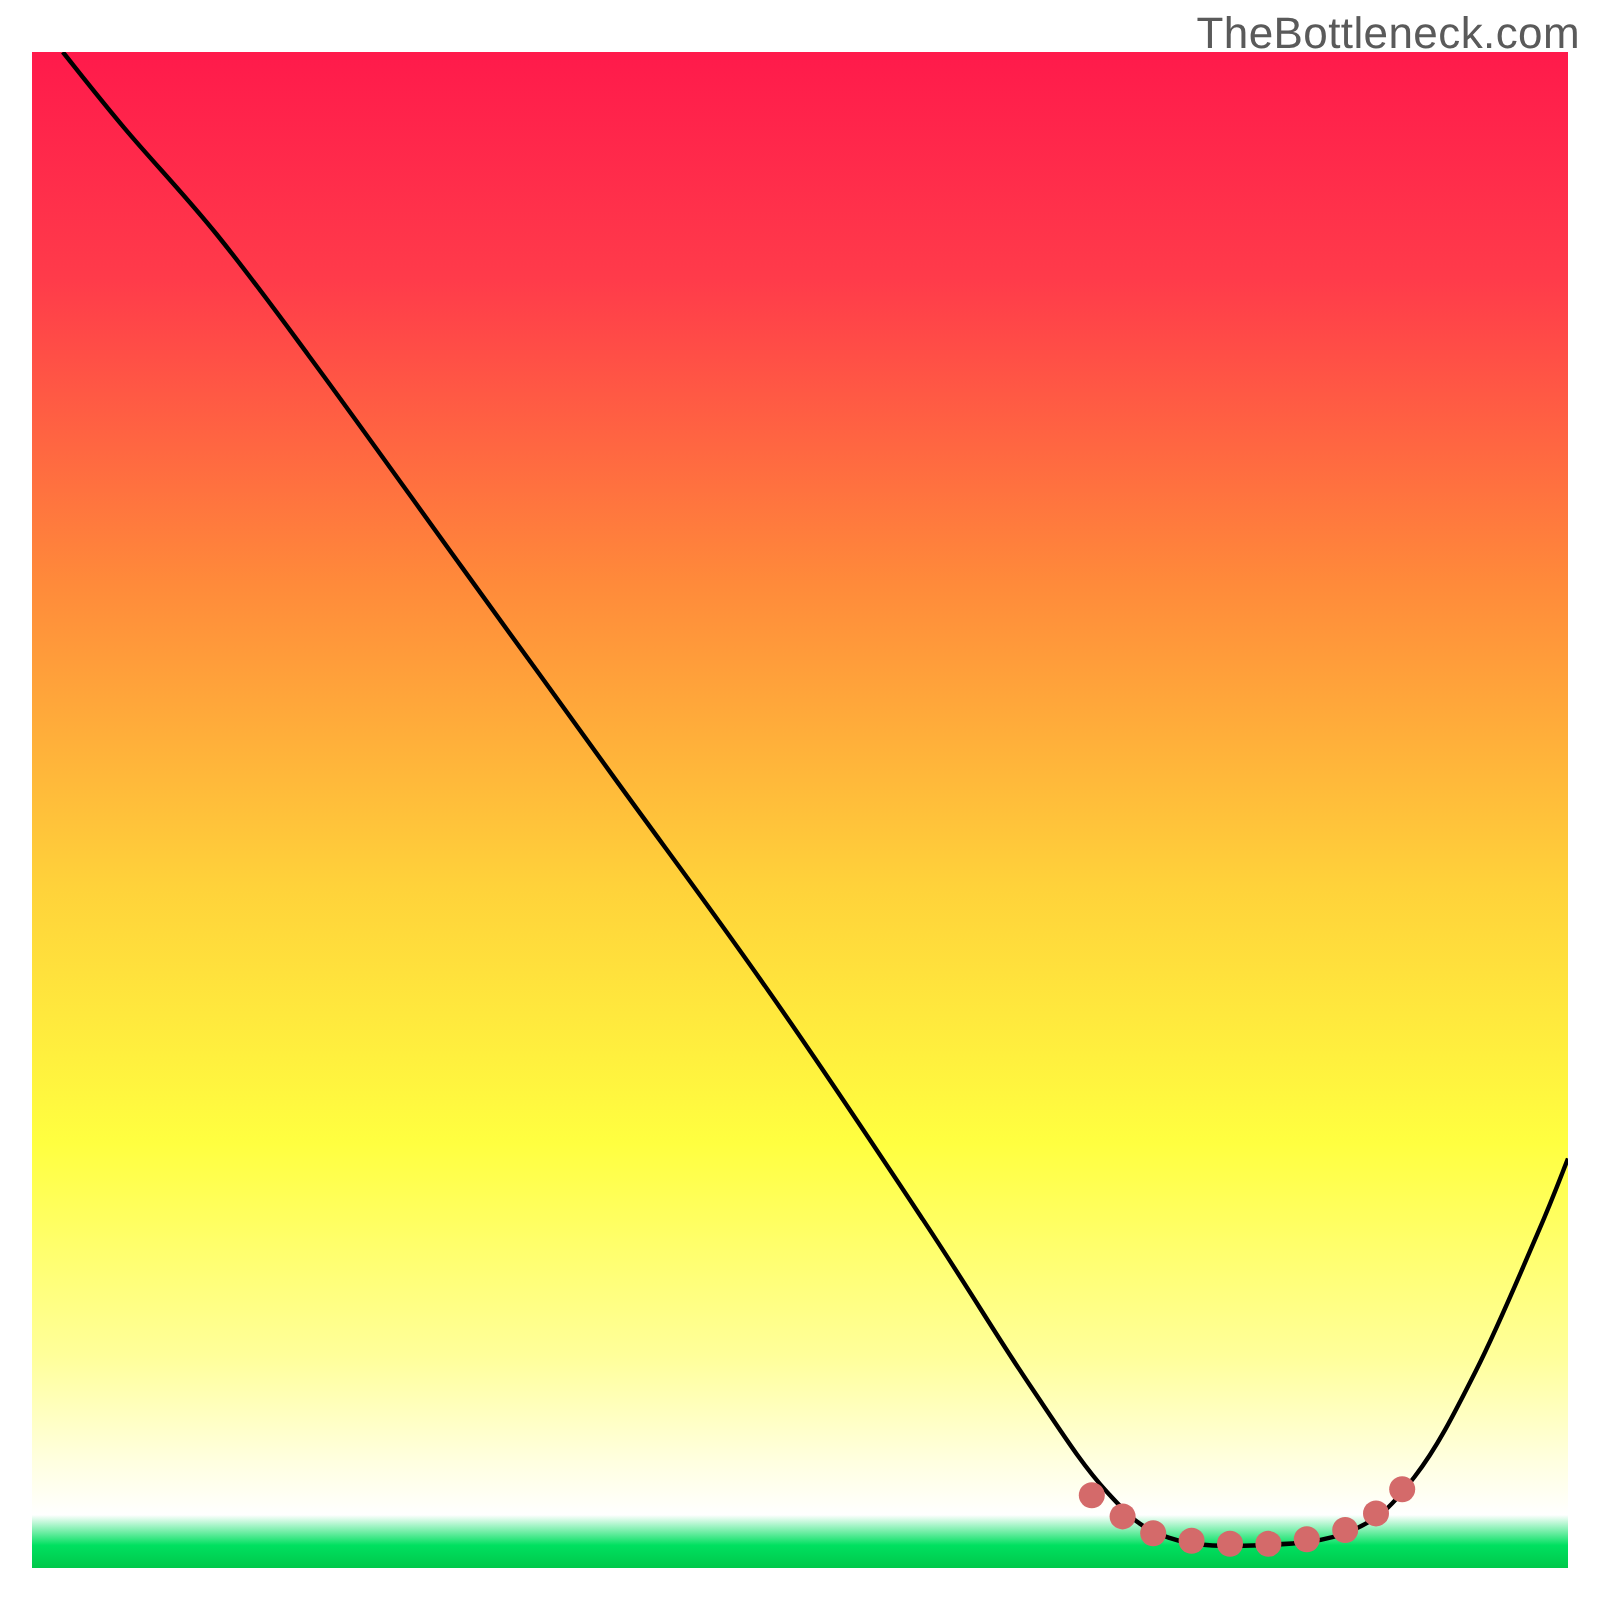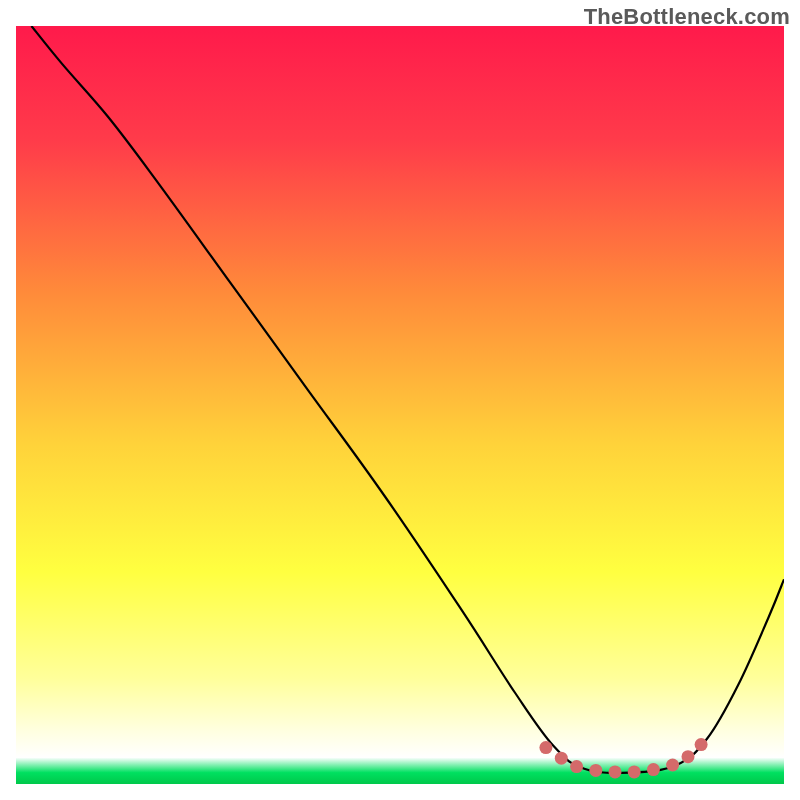--- a/index.html
+++ b/index.html
@@ -14,21 +14,21 @@
   .canvas {
     position: relative;
     width: 800px;
     height: 800px;
   }
   .watermark {
     position: absolute;
     top: 4px;
     right: 10px;
     font-size: 22px;
-    font-weight: 700;
+    font-weight: 400;
     color: #5a5a5a;
     letter-spacing: 0.2px;
     z-index: 5;
   }
   .plot-frame {
     position: absolute;
     left: 16px;
     top: 26px;
     width: 768px;
     height: 758px;

